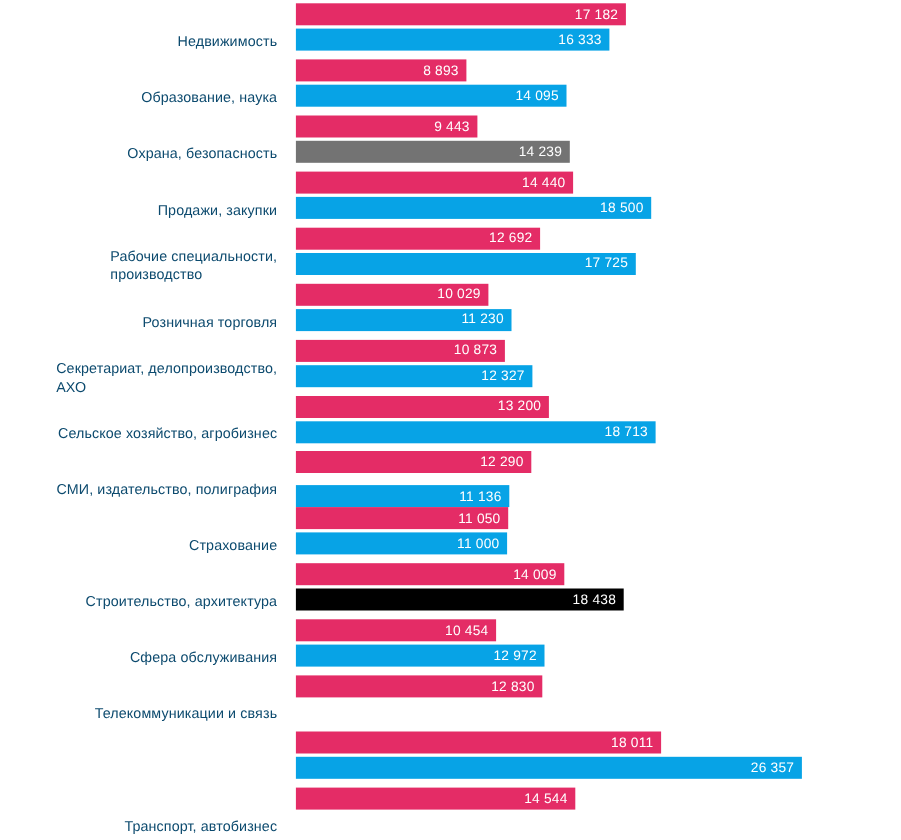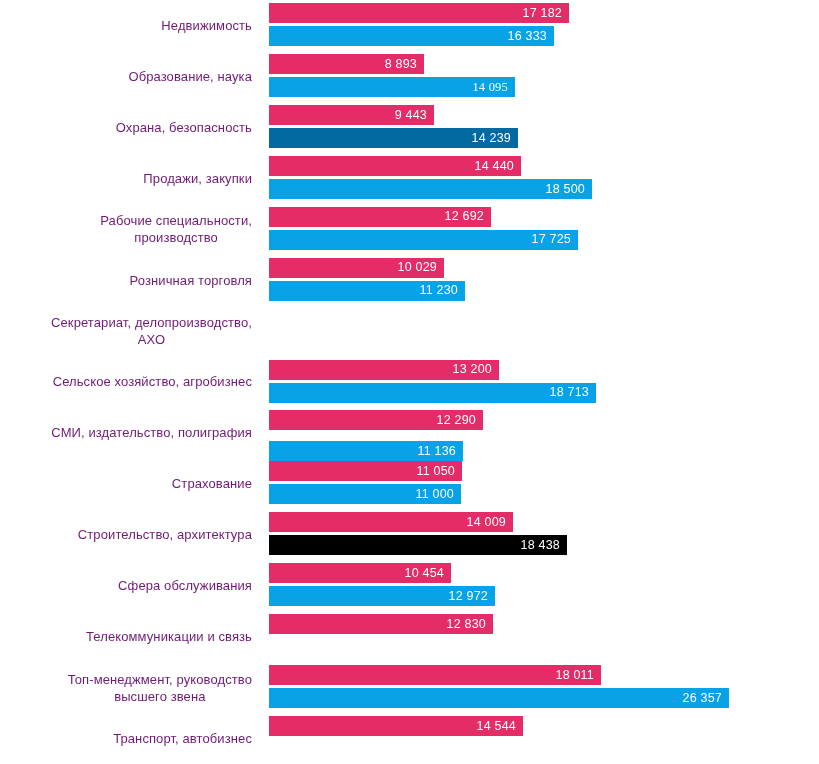--- a/index.html
+++ b/index.html
@@ -26,29 +26,29 @@
   }
   .row-group {
     position: absolute;
     left: 0;
     width: 819px;
     height: 48px;
   }
   .cat-label {
     position: absolute;
     left: 0;
-    top: 0;
+    top: 12px;
     width: 255px;
     height: 48px;
     display: flex;
     flex-direction: column;
     align-items: flex-end;
     justify-content: center;
-    text-align: center;
-    color: #701a75;
+    text-align: left;
+    color: #0c4a6e;
     font-size: 13px;
     line-height: 17px;
     letter-spacing: 0.1px;
     white-space: pre-line;
     padding-right: 3px;
     box-sizing: border-box;
   }
   .bars {
     position: absolute;
     left: 269px;
@@ -97,32 +97,32 @@
             <span class="bar-value">16 333</span>
           </div>
         </div>
       </div>
       <div class="row-group" style="top: 50.9333px; height: 50.9333px;">
         <div class="cat-label" style="height: 50.9333px;">Образование, наука</div>
         <div class="bars" style="height: 50.9333px;">
           <div class="bar pink" style="width: 155px; background: rgb(228, 44, 102); top: 3px;">
             <span class="bar-value">8 893</span>
           </div>
-          <div class="bar blue" style="width: 246px; background: rgb(7, 163, 230); top: 26px; font-family: Liberation Serif, serif;">
+          <div class="bar blue" style="width: 246px; background: rgb(7, 163, 230); top: 26px;">
             <span class="bar-value">14 095</span>
           </div>
         </div>
       </div>
       <div class="row-group" style="top: 101.867px; height: 50.9333px;">
         <div class="cat-label" style="height: 50.9333px;">Охрана, безопасность</div>
         <div class="bars" style="height: 50.9333px;">
           <div class="bar pink" style="width: 165px; background: rgb(228, 44, 102); top: 3px;">
             <span class="bar-value">9 443</span>
           </div>
-          <div class="bar blue" style="width: 249px; background: #0369a1; top: 26px;">
+          <div class="bar blue" style="width: 249px; background: #737373; top: 26px;">
             <span class="bar-value">14 239</span>
           </div>
         </div>
       </div>
       <div class="row-group" style="top: 152.8px; height: 50.9333px;">
         <div class="cat-label" style="height: 50.9333px;">Продажи, закупки</div>
         <div class="bars" style="height: 50.9333px;">
           <div class="bar pink" style="width: 252px; background: rgb(228, 44, 102); top: 3px;">
             <span class="bar-value">14 440</span>
           </div>
@@ -150,20 +150,28 @@
             <span class="bar-value">10 029</span>
           </div>
           <div class="bar blue" style="width: 196px; background: rgb(7, 163, 230); top: 26px;">
             <span class="bar-value">11 230</span>
           </div>
         </div>
       </div>
       <div class="row-group" style="top: 305.6px; height: 50.9333px;">
         <div class="cat-label" style="height: 50.9333px;">Секретариат, делопроизводство,
 АХО</div>
+        <div class="bars" style="height: 50.9333px;">
+          <div class="bar pink" style="width: 190px; background: rgb(228, 44, 102); top: 3px;">
+            <span class="bar-value">10 873</span>
+          </div>
+          <div class="bar blue" style="width: 215px; background: rgb(7, 163, 230); top: 26px;">
+            <span class="bar-value">12 327</span>
+          </div>
+        </div>
       </div>
       <div class="row-group" style="top: 356.533px; height: 50.9333px;">
         <div class="cat-label" style="height: 50.9333px;">Сельское хозяйство, агробизнес</div>
         <div class="bars" style="height: 50.9333px;">
           <div class="bar pink" style="width: 230px; background: rgb(228, 44, 102); top: 3px;">
             <span class="bar-value">13 200</span>
           </div>
           <div class="bar blue" style="width: 327px; background: rgb(7, 163, 230); top: 26px;">
             <span class="bar-value">18 713</span>
           </div>
@@ -215,22 +223,20 @@
       </div>
       <div class="row-group" style="top: 611.2px; height: 50.9333px;">
         <div class="cat-label" style="height: 50.9333px;">Телекоммуникации и связь</div>
         <div class="bars" style="height: 50.9333px;">
           <div class="bar pink" style="width: 224px; background: rgb(228, 44, 102); top: 3px;">
             <span class="bar-value">12 830</span>
           </div>
         </div>
       </div>
       <div class="row-group" style="top: 662.133px; height: 50.9333px;">
-        <div class="cat-label" style="height: 50.9333px;">Топ-менеджмент, руководство
-высшего звена</div>
         <div class="bars" style="height: 50.9333px;">
           <div class="bar pink" style="width: 332px; background: rgb(228, 44, 102); top: 3px;">
             <span class="bar-value">18 011</span>
           </div>
           <div class="bar blue" style="width: 460px; background: rgb(7, 163, 230); top: 26px;">
             <span class="bar-value">26 357</span>
           </div>
         </div>
       </div>
       <div class="row-group" style="top: 713.067px; height: 50.9333px;">

